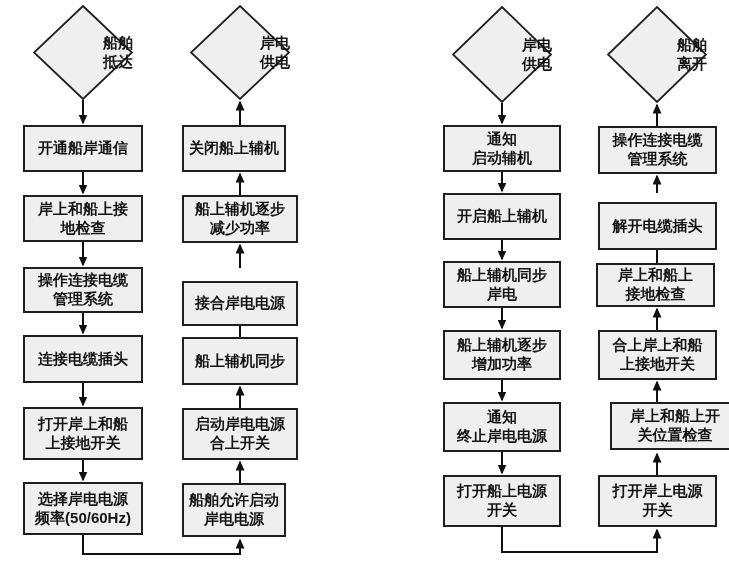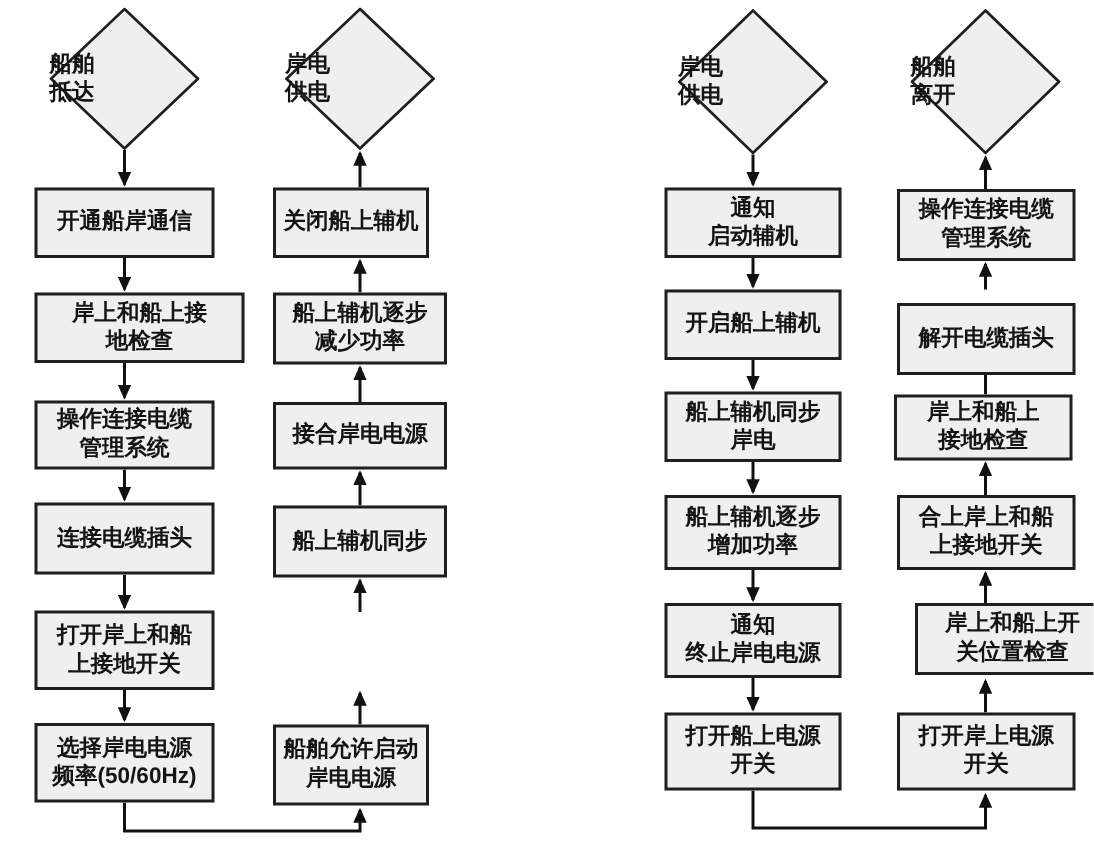--- a/index.html
+++ b/index.html
@@ -39,21 +39,21 @@
     line-height: 1.25;
     font-weight: bold;
     color: var(--text-color);
     z-index: 3;
   }
   .pbox .ptext { width: 134px; } 
   .diamond {
     position: absolute;
     display: flex;
     align-items: center;
-    justify-content: flex-start;
+    justify-content: flex-end;
     z-index: 2;
   }
   .diamond svg.dshape {
     position: absolute;
     left: 0; top: 0;
     width: 100%; height: 100%;
   }
   .diamond polygon {
     fill: var(--node-fill);
     stroke: var(--node-border);
@@ -81,21 +81,21 @@
   <div class="diamond" style="left:33px; top:5px; width:100px; height:95px">
     <svg class="dshape" viewBox="0 0 100 96" preserveAspectRatio="none">
         <polygon points="50,1 99,48 50,95 1,48"></polygon>
       </svg>
     <span class="ptext">船舶
 抵达</span>
   </div>
   <div class="pbox" style="left:23px; top:125px; width:120px; height:47px">
       <span class="ptext">开通船岸通信</span>
     </div>
-  <div class="pbox" style="left:23px; top:195px; width:140px; height:47px">
+  <div class="pbox" style="left:23px; top:195px; width:120px; height:47px">
       <span class="ptext">岸上和船上接
 地检查</span>
     </div>
   <div class="pbox" style="left:23px; top:267px; width:120px; height:46px">
       <span class="ptext">操作连接电缆
 管理系统</span>
     </div>
   <div class="pbox" style="left:23px; top:335px; width:120px; height:48px">
       <span class="ptext">连接电缆插头</span>
     </div>
@@ -115,25 +115,29 @@
     <span class="ptext">岸电
 供电</span>
   </div>
   <div class="pbox" style="left:182px; top:125px; width:104px; height:47px">
       <span class="ptext">关闭船上辅机</span>
     </div>
   <div class="pbox" style="left:182px; top:195px; width:116px; height:48px">
       <span class="ptext">船上辅机逐步
 减少功率</span>
     </div>
-  <div class="pbox" style="left:182px; top:268px; width:116px; height:45px">
+  <div class="pbox" style="left:182px; top:281px; width:116px; height:45px">
       <span class="ptext">接合岸电电源</span>
     </div>
   <div class="pbox" style="left:182px; top:337px; width:116px; height:48px">
       <span class="ptext">船上辅机同步</span>
+    </div>
+  <div class="pbox" style="left:182px; top:408px; width:116px; height:52px">
+      <span class="ptext">启动岸电电源
+合上开关</span>
     </div>
   <div class="pbox" style="left:182px; top:483px; width:104px; height:54px">
       <span class="ptext">船舶允许启动
 岸电电源</span>
     </div>
 
   <div class="diamond" style="left:452px; top:6px; width:100px; height:97px">
     <svg class="dshape" viewBox="0 0 100 96" preserveAspectRatio="none">
         <polygon points="50,1 99,48 50,95 1,48"></polygon>
       </svg>

